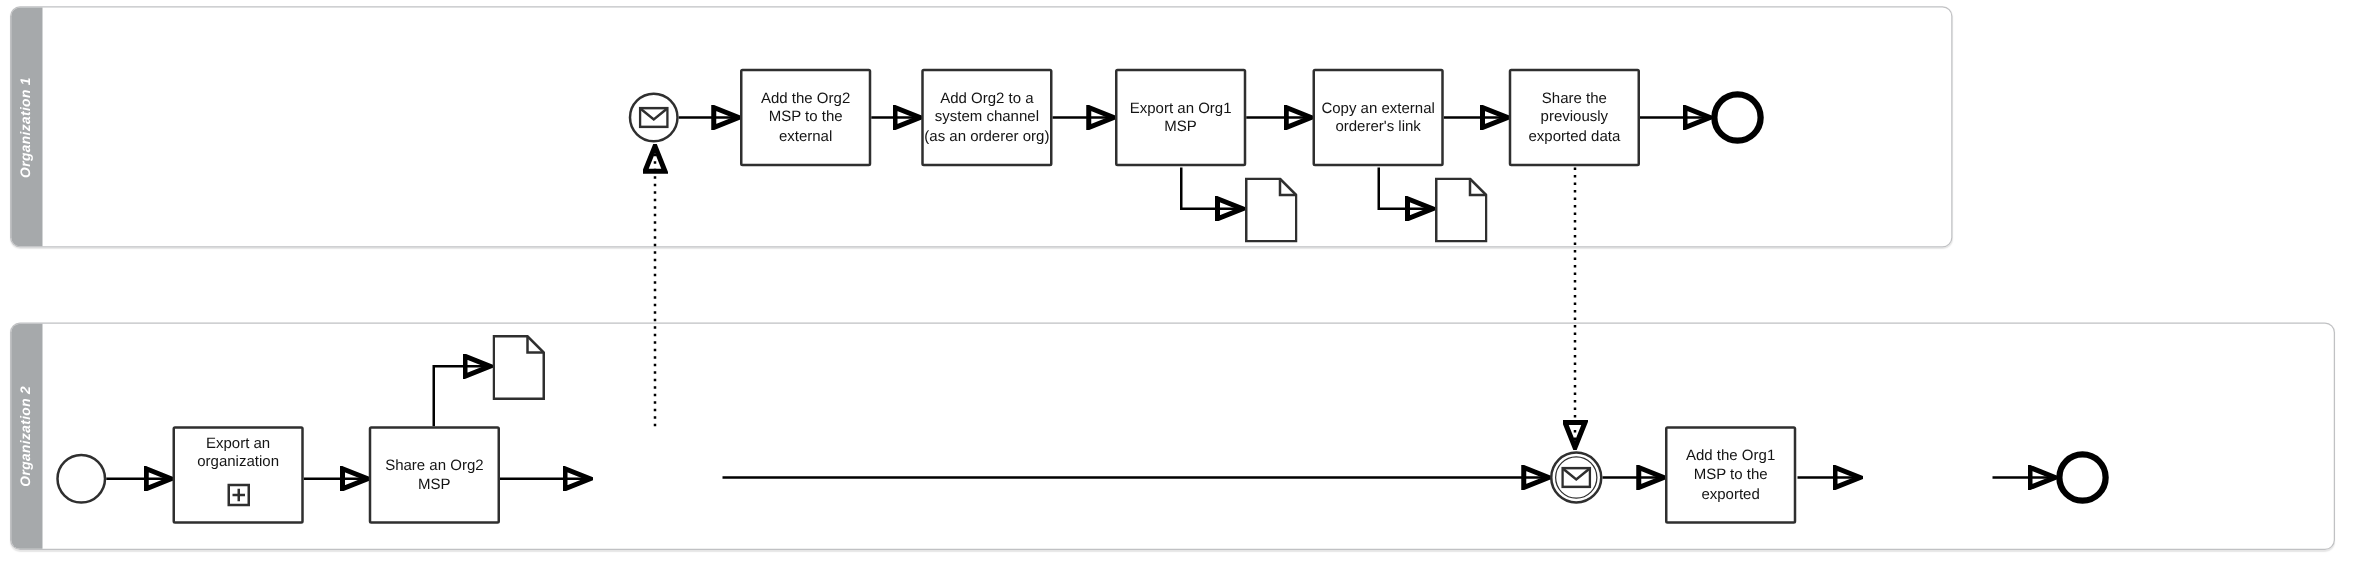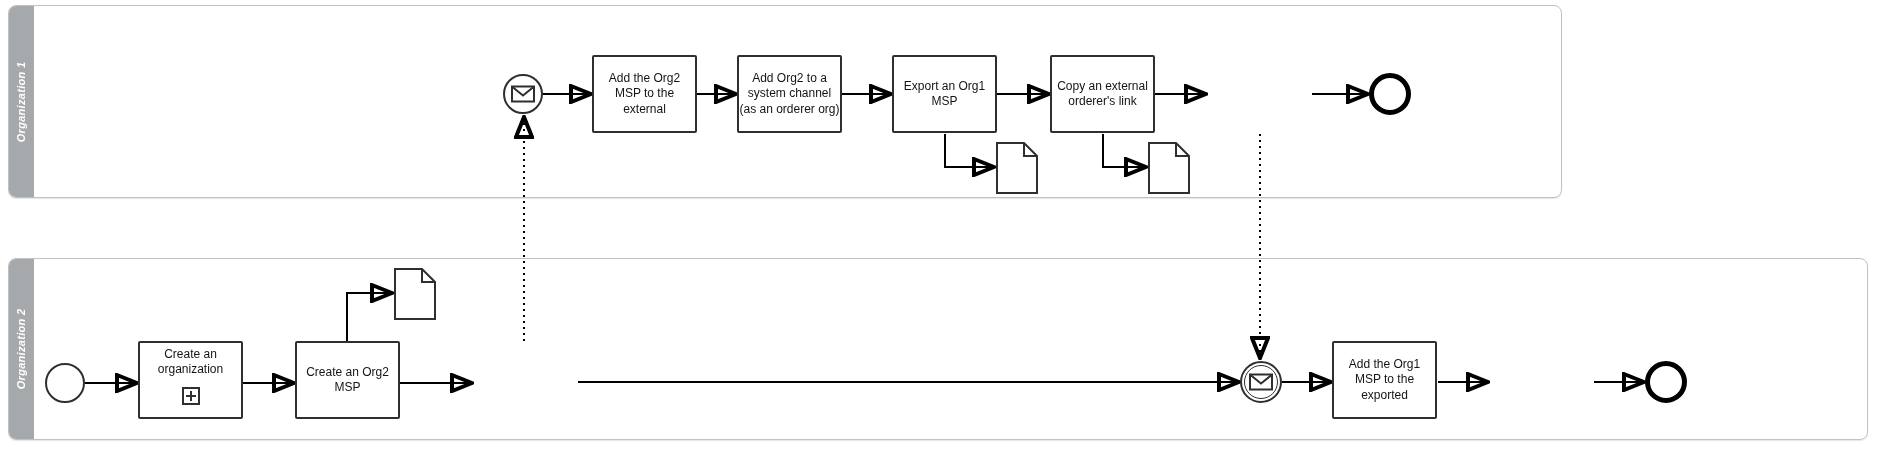--- a/index.html
+++ b/index.html
@@ -122,46 +122,51 @@
 (as an orderer org)</span>
   </div>
   <div class="task" style="left:892px;top:55px">
     <span class="tlabel">Export an Org1
 MSP</span>
   </div>
   <div class="task" style="left:1050px;top:55px">
     <span class="tlabel">Copy an external
 orderer's link</span>
   </div>
+  <div class="task" style="left:1207px;top:55px">
+    <span class="tlabel">Share the
+previously
+exported data</span>
+  </div>
 
   <div class="event end" style="left:1369px;top:73px"></div>
 
   <div class="dataobj" style="left:996px;top:142px">
     <svg width="42" height="52" viewBox="0 0 42 52">
       <path d="M1 1 H28 L41 14 V51 H1 Z" fill="#fff" stroke="#2f2f2f" stroke-width="2"></path>
       <path d="M28 1 V14 H41" fill="none" stroke="#2f2f2f" stroke-width="2"></path>
     </svg>
   </div>
   <div class="dataobj" style="left:1148px;top:142px">
     <svg width="42" height="52" viewBox="0 0 42 52">
       <path d="M1 1 H28 L41 14 V51 H1 Z" fill="#fff" stroke="#2f2f2f" stroke-width="2"></path>
       <path d="M28 1 V14 H41" fill="none" stroke="#2f2f2f" stroke-width="2"></path>
     </svg>
   </div>
 
   <div class="event start" style="left:45px;top:363px"></div>
 
   <div class="task sub" style="left:138px;top:341px">
-    <span class="tlabel">Create an
+    <span class="tlabel">Export an
 organization</span>
     <span class="plusbox"></span>
   </div>
 
   <div class="task" style="left:295px;top:341px">
-    <span class="tlabel">Create an Org2
+    <span class="tlabel">Share an Org2
 MSP</span>
   </div>
 
   <div class="dataobj" style="left:394px;top:268px">
     <svg width="42" height="52" viewBox="0 0 42 52">
       <path d="M1 1 H28 L41 14 V51 H1 Z" fill="#fff" stroke="#2f2f2f" stroke-width="2"></path>
       <path d="M28 1 V14 H41" fill="none" stroke="#2f2f2f" stroke-width="2"></path>
     </svg>
   </div>
 

